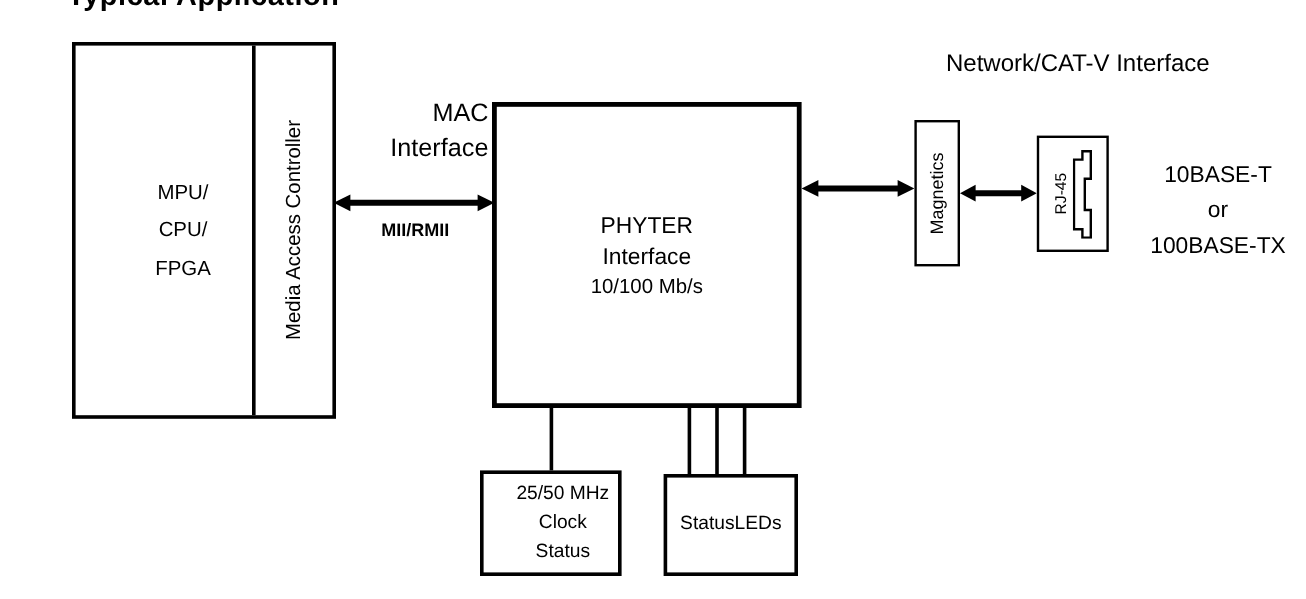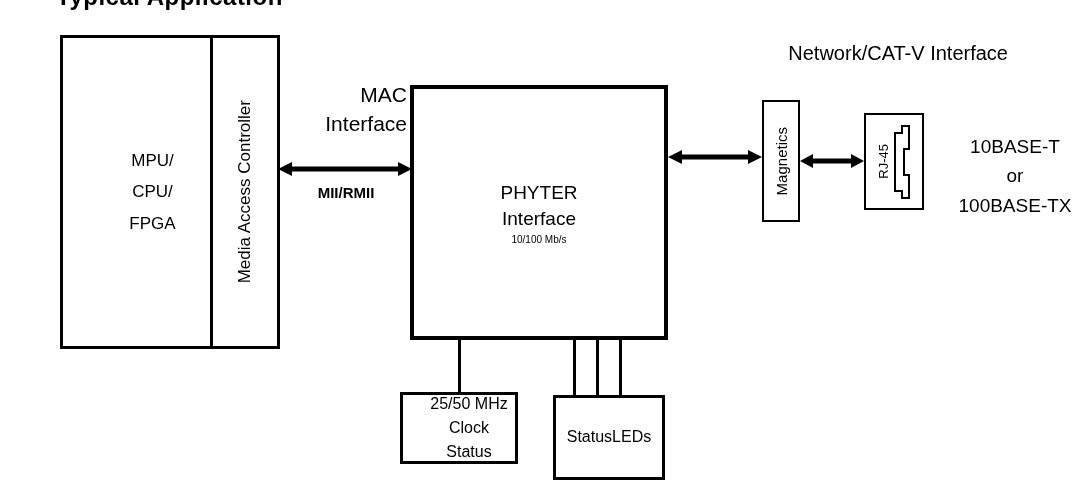--- a/index.html
+++ b/index.html
@@ -44,41 +44,41 @@
   .mii-label {
     left:285px; top:184px; width:122px; text-align:center;
     font-size:15px; font-weight:bold;
   }
   .phyter-block {
     left:410px; top:85px; width:258px; height:255px;
     display:flex; flex-direction:column; align-items:center; justify-content:center;
     text-align:center;
   }
   .phyter-name { font-size:19px; line-height:1.35; }
-  .phyter-speed { font-size:10px; margin-top:2px; }
+  .phyter-speed { font-size:17px; margin-top:2px; }
   .magnetics-block {
     left:762px; top:100px; width:38px; height:122px;
     display:flex; align-items:center; justify-content:center;
   }
   .magnetics-block .vtext { font-size:15px; }
   .rj45-block {
     left:864px; top:113px; width:60px; height:97px;
     display:flex; align-items:center; justify-content:center; gap:3px;
   }
   .rj45-block .vtext { font-size:13px; }
   .network-label {
     left:728px; top:42px; width:280px; text-align:right; font-size:20px;
   }
   .media-label {
     left:942px; top:104px; width:146px; text-align:center;
     font-size:19px; line-height:1.55;margin-top:28px;
   }
   .vline { position:absolute; width:3px; background:#000000; }
   .clock-block {
-    left:400px; top:392px; width:118px; height:72px;
+    left:400px; top:392px; width:118px; height:88px;
     display:flex; flex-direction:column; align-items:center; justify-content:center;
     font-size:16px; line-height:1.5; text-align:center;padding-left:20px;
   }
   .status-block {
     left:553px; top:395px; width:112px; height:85px;
     display:flex; flex-direction:row; align-items:center; justify-content:center;
     font-size:16px; line-height:1.8; text-align:center;
   }
   svg { display:block; }
 </style>

